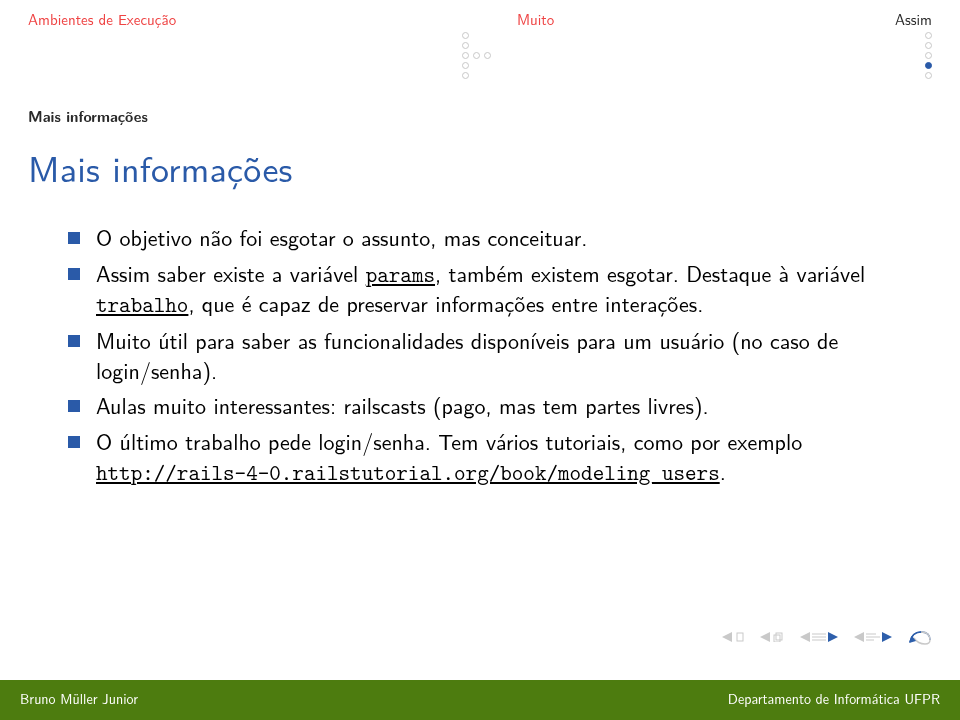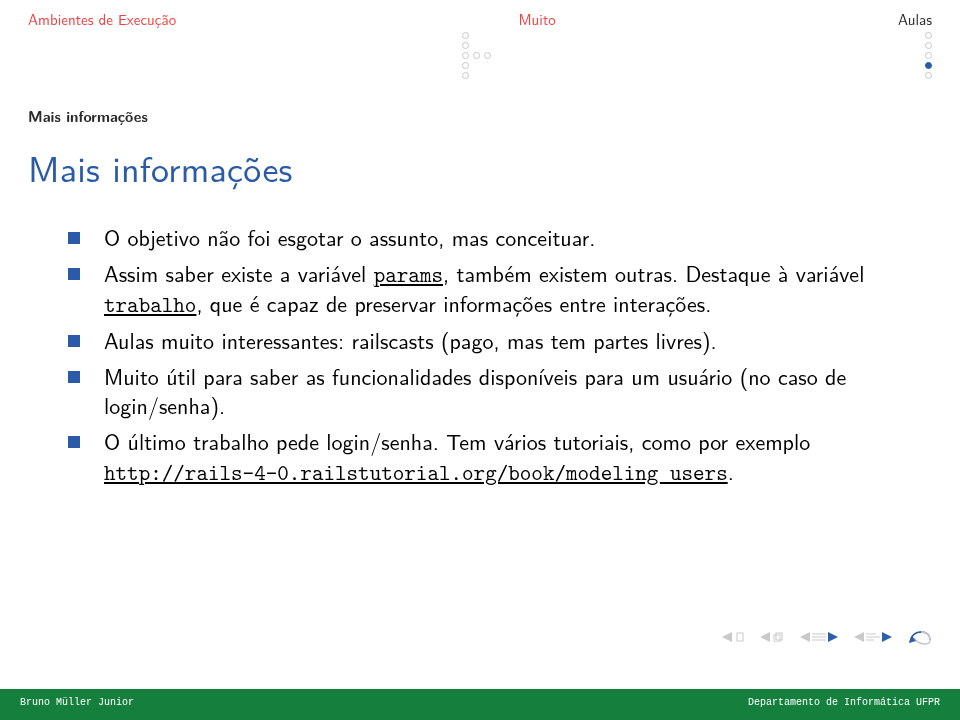--- a/index.html
+++ b/index.html
@@ -50,21 +50,21 @@
   }
 
   .content {
     padding: 30px 58px 0 68px;
     font-size: 22px;
     line-height: 1.35;
     font-weight: 300;
   }
   .bullet-item {
     display: flex;
-    gap: 24px;
+    gap: 16px;
     margin-bottom: 6px;
   }
   .bullet-mark {
     flex: 0 0 auto;
     width: 12px; height: 12px;
     background: #2a5aa8;
     margin-top: 9px;
   }
   .bullet-text { flex: 1 1 auto; }
   .tt { font-family: "Latin Modern Mono", "Courier New", monospace; letter-spacing: 0; text-decoration: underline; }
@@ -86,42 +86,41 @@
   }
   .nav-ico svg { display: block; }
   .refresh {
     display: inline-flex; align-items: center; gap: 4px; cursor: pointer;
     color: #c9c9c9;
   }
 
   
   .footer {
     position: absolute; left: 0; right: 0; bottom: 0;
-    background: #15803d;
+    background: #4d7c0f;
     color: #fff;
     padding: 8px 20px 8px 20px;
-    font-size: 10px;
-    font-family: Liberation Mono, monospace;
+    font-size: 14px;
   }
   .footer-row1 {
     display: flex; justify-content: space-between;
     margin-bottom: 4px;
   }
   .footer-author { }
   .footer-dept { }
   .footer-row2 { }
 
 </style>
 </head>
 <body>
 
 <div class="topbar">
   <span class="topbar-item">Ambientes de Execução</span>
   <span class="topbar-item">Muito</span>
-  <span class="topbar-item active">Aulas</span>
+  <span class="topbar-item active">Assim</span>
 </div>
 
 <div class="dots-row">
   <div class="dots"></div>
   <div class="dots">
     <div class="dot-line">
         <span class="dot"></span>
       </div>
     <div class="dot-line">
         <span class="dot"></span>
@@ -164,32 +163,32 @@
 <div class="content">
 
   <div class="bullet-item">
     <span class="bullet-mark"></span>
     <span class="bullet-text">O objetivo não foi esgotar o assunto, mas conceituar.</span>
   </div>
 
   <div class="bullet-item">
     <span class="bullet-mark"></span>
     <span class="bullet-text">
-      <span>Assim saber existe a variável </span><span class="tt">params</span><span>, também existem outras. Destaque à variável </span><span class="tt">trabalho</span><span>, que é capaz de preservar informações entre interações.</span>
+      <span>Assim saber existe a variável </span><span class="tt">params</span><span>, também existem esgotar. Destaque à variável </span><span class="tt">trabalho</span><span>, que é capaz de preservar informações entre interações.</span>
     </span>
   </div>
 
   <div class="bullet-item">
     <span class="bullet-mark"></span>
+    <span class="bullet-text">Muito útil para saber as funcionalidades disponíveis para um usuário (no caso de login/senha).</span>
+  </div>
+
+  <div class="bullet-item">
+    <span class="bullet-mark"></span>
     <span class="bullet-text">Aulas muito interessantes: railscasts (pago, mas tem partes livres).</span>
-  </div>
-
-  <div class="bullet-item">
-    <span class="bullet-mark"></span>
-    <span class="bullet-text">Muito útil para saber as funcionalidades disponíveis para um usuário (no caso de login/senha).</span>
   </div>
 
   <div class="bullet-item">
     <span class="bullet-mark"></span>
     <span class="bullet-text">
       <span>O último trabalho pede login/senha. Tem vários tutoriais, como por exemplo </span><span class="tt">http://rails-4-0.railstutorial.org/book/modeling_users</span><span>.</span>
     </span>
   </div>
 
 </div>

